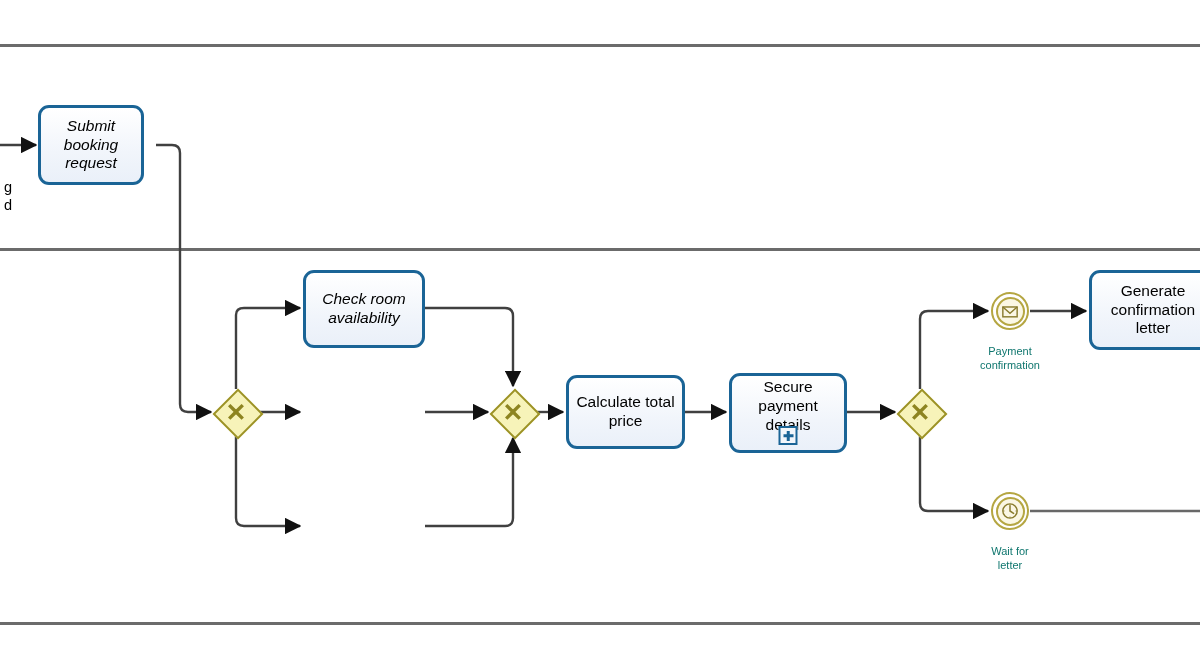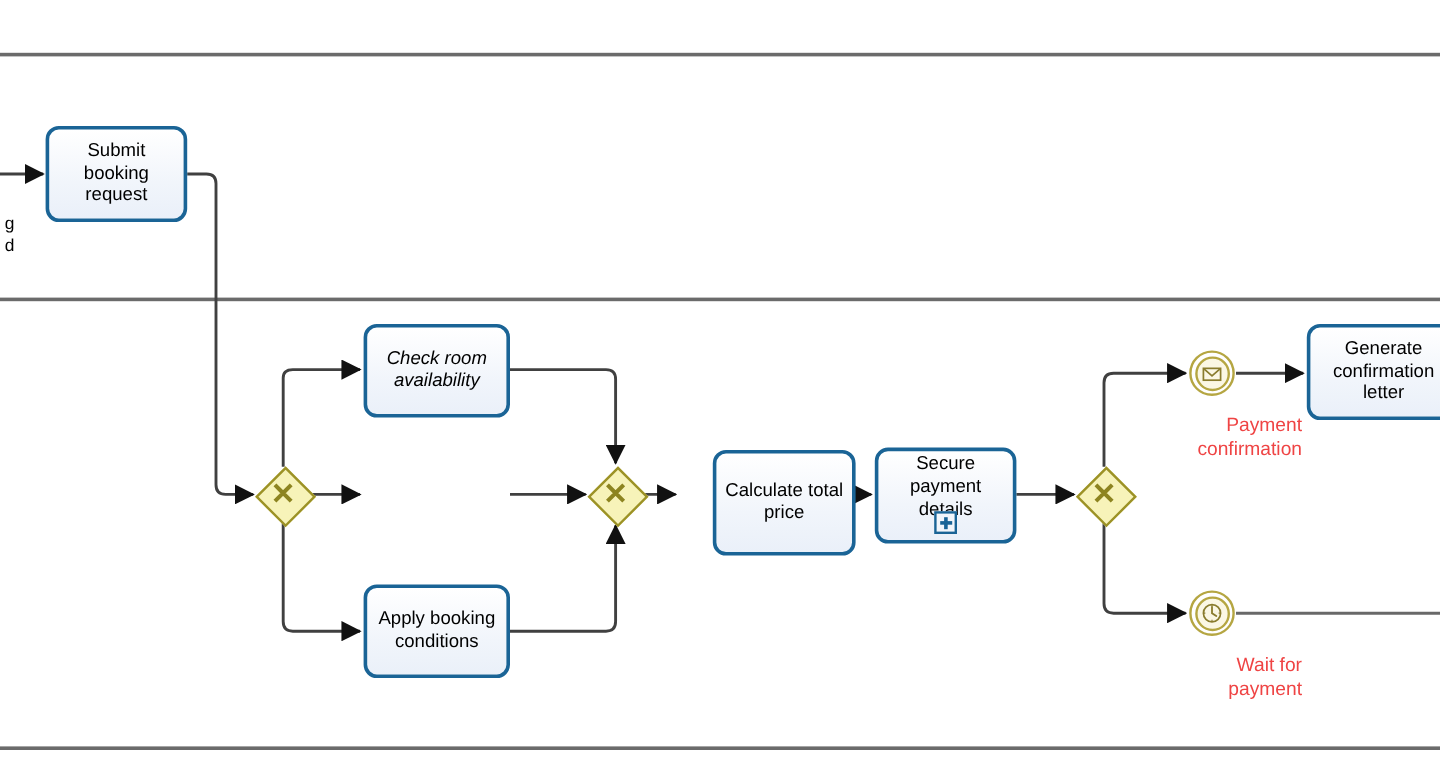--- a/index.html
+++ b/index.html
@@ -141,23 +141,23 @@
   }
   .event-icon {
     position: absolute;
     left: 0;
     top: 0;
     width: 100%;
     height: 100%;
   }
   .event-label {
     position: absolute;
-    text-align: right;
-    color: #ef4444;
-    font-size: 16px;
+    text-align: center;
+    color: #0f766e;
+    font-size: 11px;
     line-height: 1.25;
     white-space: pre-line;
     width: 150px;
   }
   
   .edge-text {
     position: absolute;
     color: #000000;
     font-size: 14.5px;
     line-height: 1.25;
@@ -210,38 +210,34 @@
 
       <path d="M 1030 311 L 1086 311"></path>
     </g>
 
     <path d="M 1030 511 L 1200 511" fill="none" stroke="#686868" stroke-width="2.4"></path>
   </svg>
 
   <div class="edge-text" style="left:-2px; top:178px; width:14px;">g
 d</div>
 
-  <div class="task" style="left:38px; top:105px; width:118px; height:80px;">
+  <div class="task" style="left:38px; top:105px; width:106px; height:80px;font-style:italic;">
     <span class="task-label">Submit
 booking
 request</span>
   </div>
 
   <div class="task" style="left:303px; top:270px; width:122px; height:78px;font-style:italic;">
     <span class="task-label">Check room
 availability</span>
   </div>
 
 
-  <div class="task" style="left:303px; top:487px; width:122px; height:78px;">
-    <span class="task-label">Apply booking
-conditions</span>
-  </div>
-
-  <div class="task" style="left:566px; top:375px; width:119px; height:88px;margin-left:28px;">
+
+  <div class="task" style="left:566px; top:375px; width:119px; height:74px;">
     <span class="task-label">Calculate total
 price</span>
   </div>
 
   <div class="task has-marker" style="left:729px; top:373px; width:118px; height:80px;">
     <span class="task-label">Secure
 payment details</span>
     <span class="subprocess-marker"></span>
   </div>
 
@@ -283,15 +279,15 @@
       <path d="M 19 13.2 L 19 19 L 23 21.6" fill="none" stroke="#8a7c2e" stroke-width="1.7" stroke-linecap="round"></path>
       <g stroke="#8a7c2e" stroke-width="1.1">
         <line x1="19" y1="11.4" x2="19" y2="12.8"></line>
         <line x1="19" y1="25.2" x2="19" y2="26.6"></line>
         <line x1="11.4" y1="19" x2="12.8" y2="19"></line>
         <line x1="25.2" y1="19" x2="26.6" y2="19"></line>
       </g>
     </svg>
   </div>
   <div class="event-label" style="left:935px; top:545px;">Wait for
-payment</div>
+letter</div>
 
 </div>
 
 </body></html>

